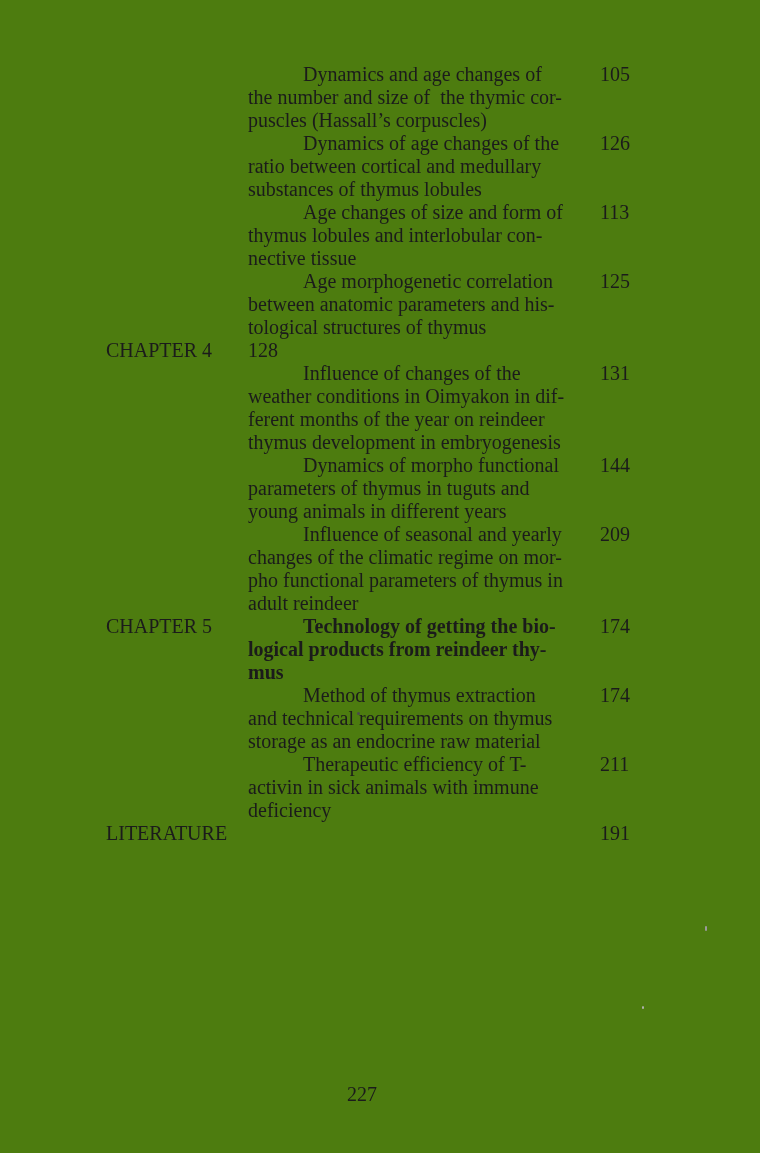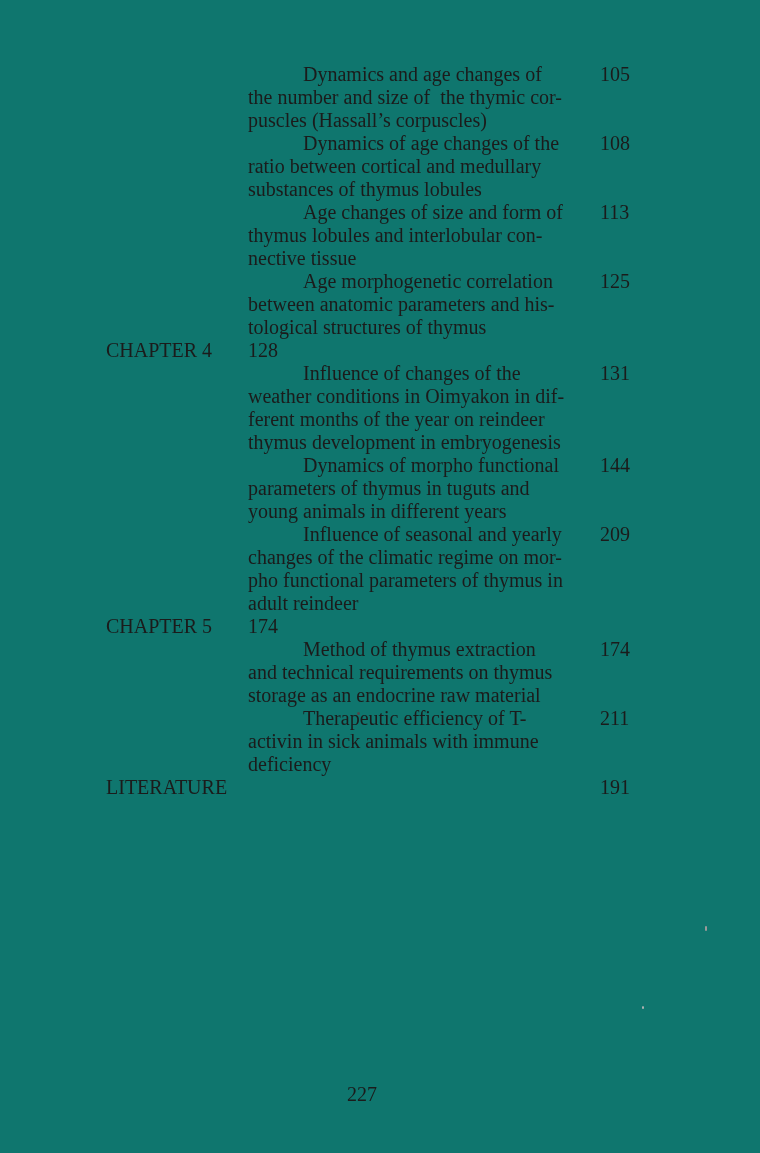--- a/index.html
+++ b/index.html
@@ -5,21 +5,21 @@
   html, body {
     margin: 0;
     padding: 0;
     background: #e8e8e8;
   }
   .page {
     position: relative;
     width: 760px;
     height: 1153px;
     margin: 0 auto;
-    background: #0f766e;
+    background: #4d7c0f;
     font-family: "Liberation Serif", "DejaVu Serif", serif;
     font-size: 20px;
     line-height: 23px;
     color: #1b1b1b;
     overflow: hidden;
   }
   .toc {
     position: absolute;
     left: 106px;
     top: 63px;
@@ -75,21 +75,21 @@
 the number and size of  the thymic cor-
 puscles (Hassall’s corpuscles)</div>
     <div class="col-page">105</div>
   </div>
 
   <div class="row">
     <div class="col-chapter"></div>
     <div class="col-title">Dynamics of age changes of the
 ratio between cortical and medullary
 substances of thymus lobules</div>
-    <div class="col-page">108</div>
+    <div class="col-page">126</div>
   </div>
 
   <div class="row">
     <div class="col-chapter"></div>
     <div class="col-title">Age changes of size and form of
 thymus lobules and interlobular con-
 nective tissue</div>
     <div class="col-page">113</div>
   </div>
 
@@ -127,20 +127,23 @@
     <div class="col-chapter"></div>
     <div class="col-title">Influence of seasonal and yearly
 changes of the climatic regime on mor-
 pho functional parameters of thymus in
 adult reindeer</div>
     <div class="col-page">209</div>
   </div>
 
   <div class="row">
     <div class="col-chapter">CHAPTER 5</div>
+    <div class="col-title bold">Technology of getting the bio-
+logical products from reindeer thy-
+mus</div>
     <div class="col-page">174</div>
   </div>
 
   <div class="row">
     <div class="col-chapter"></div>
     <div class="col-title">Method of thymus extraction
 and technical requirements on thymus
 storage as an endocrine raw material</div>
     <div class="col-page">174</div>
   </div>

